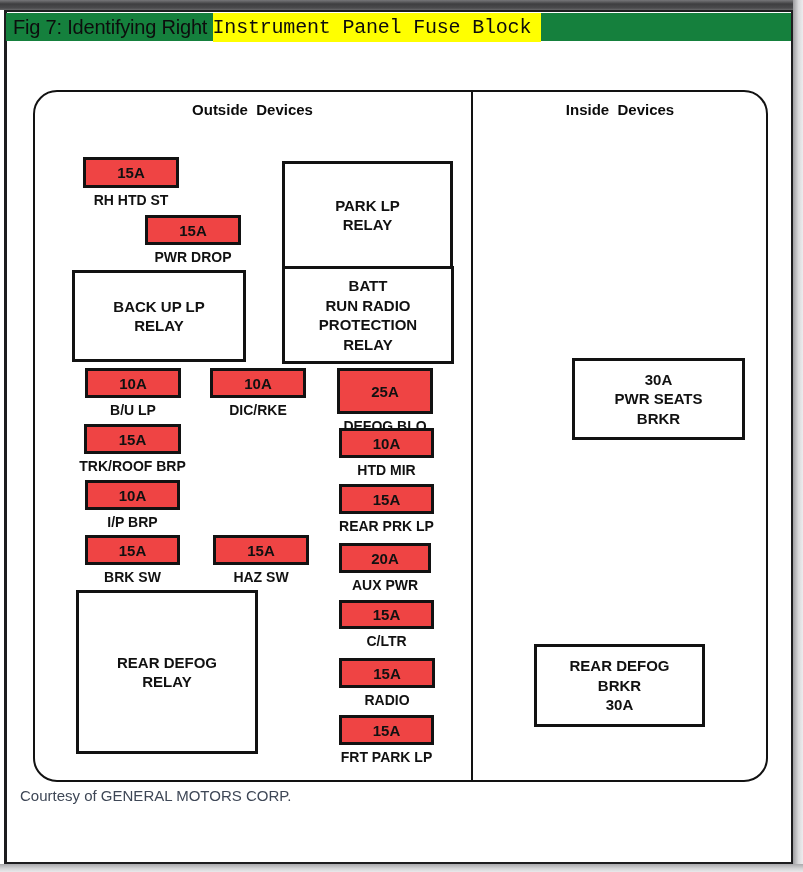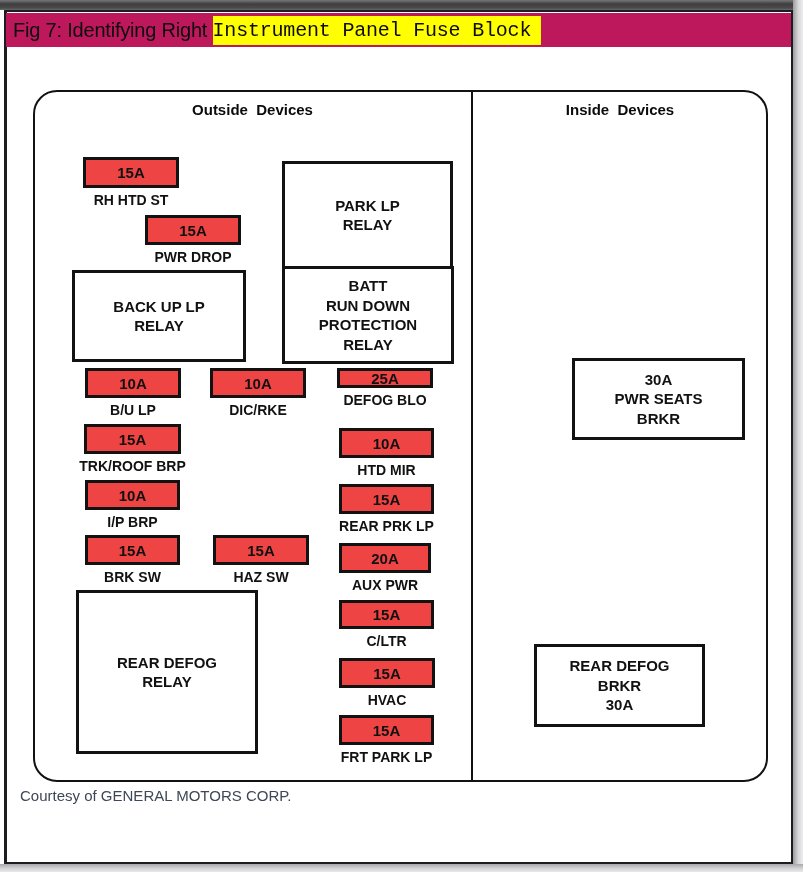--- a/index.html
+++ b/index.html
@@ -10,21 +10,21 @@
   
   .topbar{position:absolute;left:0;top:0;width:803px;height:10px;
     background:linear-gradient(180deg,#77777a 0%,#3e3e40 40%,#4b4b4d 80%,#6a6a6c 100%);}
   .frame{position:absolute;left:4px;top:10px;width:789px;height:854px;box-sizing:border-box;
     border:2px solid #1d1d1f;border-left-width:3px;background:#ffffff;}
   .right-shadow{position:absolute;left:793px;top:0;width:10px;height:872px;
     background:linear-gradient(90deg,#9d9da0 0%,#d9d9db 55%,#ececee 100%);}
   .bottom-shadow{position:absolute;left:0;top:864px;width:803px;height:8px;
     background:linear-gradient(180deg,#a9a9ac 0%,#d6d6d8 60%,#e9e9eb 100%);}
   
-  .titlebar{position:absolute;left:6px;top:13px;width:785px;height:34px;background:#be185d;
+  .titlebar{position:absolute;left:6px;top:13px;width:785px;height:28px;background:#15803d;
     display:flex;align-items:center;padding-left:7px;box-sizing:border-box;
     font-size:20px;letter-spacing:-0.2px;color:#0d0d0d;white-space:pre;}
   .hl{background:#ffff00;padding:3px 10px 3px 0;white-space:pre;font-family:Liberation Mono, monospace;}
   
   .outer-rect{position:absolute;left:33px;top:90px;width:735px;height:692px;box-sizing:border-box;
     border:2px solid #121212;border-radius:24px;background:#ffffff;}
   .divider{position:absolute;left:471px;top:91px;width:2px;height:690px;background:#121212;}
   .section-header{position:absolute;top:101px;font-size:15px;font-weight:bold;
     text-align:center;white-space:pre;color:#0b0b0b;}
   .hdr-outside{left:33px;width:439px;}
@@ -58,21 +58,21 @@
   <div class="outer-rect"></div>
   <div class="divider"></div>
   <div class="section-header hdr-inside">Inside  Devices</div>
   <div class="section-header hdr-outside">Outside  Devices</div>
 
   <div class="relay" style="left:282px;top:161px;width:171px;height:108px">PARK LP
 RELAY</div>
   <div class="relay" style="left:72px;top:270px;width:174px;height:92px">BACK UP LP
 RELAY</div>
   <div class="relay" style="left:282px;top:266px;width:172px;height:98px">BATT
-RUN DOWN
+RUN RADIO
 PROTECTION
 RELAY</div>
   <div class="relay" style="left:76px;top:590px;width:182px;height:164px">REAR DEFOG
 RELAY</div>
   <div class="relay" style="left:572px;top:358px;width:173px;height:82px">30A
 PWR SEATS
 BRKR</div>
   <div class="relay" style="left:534px;top:644px;width:171px;height:83px">REAR DEFOG
 BRKR
 30A</div>
@@ -86,21 +86,21 @@
     <div class="lbl">PWR DROP</div>
   </div>
   <div class="fuse" style="left:85px;top:368px;width:96px;height:30px">
     <div class="amp">10A</div>
     <div class="lbl">B/U LP</div>
   </div>
   <div class="fuse" style="left:210px;top:368px;width:96px;height:30px">
     <div class="amp">10A</div>
     <div class="lbl">DIC/RKE</div>
   </div>
-  <div class="fuse" style="left:337px;top:368px;width:96px;height:20px">
+  <div class="fuse" style="left:337px;top:368px;width:96px;height:46px">
     <div class="amp">25A</div>
     <div class="lbl">DEFOG BLO</div>
   </div>
   <div class="fuse" style="left:84px;top:424px;width:97px;height:30px">
     <div class="amp">15A</div>
     <div class="lbl">TRK/ROOF BRP</div>
   </div>
   <div class="fuse" style="left:339px;top:428px;width:95px;height:30px">
     <div class="amp">10A</div>
     <div class="lbl">HTD MIR</div>
@@ -124,21 +124,21 @@
   <div class="fuse" style="left:339px;top:543px;width:92px;height:30px">
     <div class="amp">20A</div>
     <div class="lbl">AUX PWR</div>
   </div>
   <div class="fuse" style="left:339px;top:600px;width:95px;height:29px">
     <div class="amp">15A</div>
     <div class="lbl">C/LTR</div>
   </div>
   <div class="fuse" style="left:339px;top:658px;width:96px;height:30px">
     <div class="amp">15A</div>
-    <div class="lbl">HVAC</div>
+    <div class="lbl">RADIO</div>
   </div>
   <div class="fuse" style="left:339px;top:715px;width:95px;height:30px">
     <div class="amp">15A</div>
     <div class="lbl">FRT PARK LP</div>
   </div>
 
   <div class="footer">Courtesy of GENERAL MOTORS CORP.</div>
 
 </div>
 

